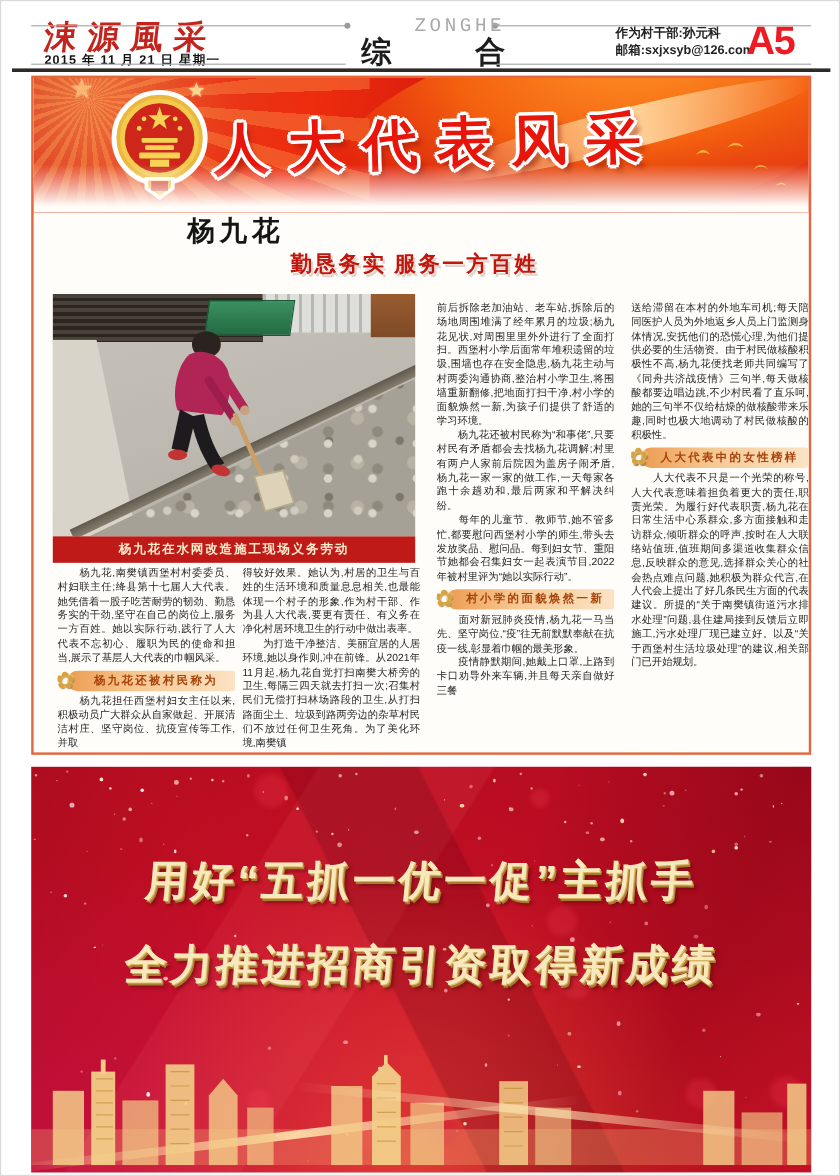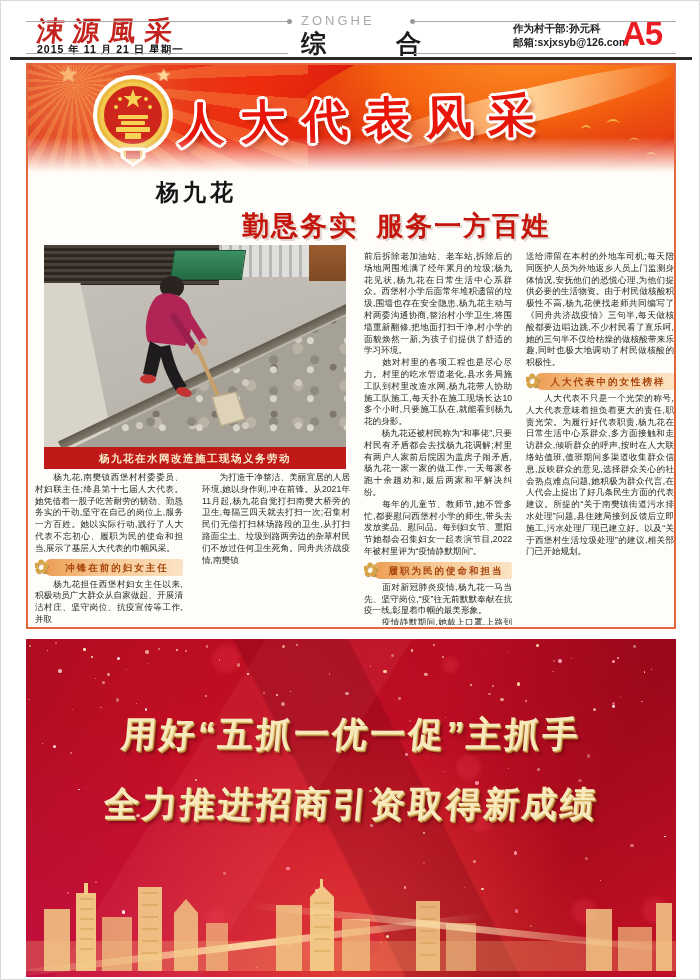--- a/index.html
+++ b/index.html
@@ -13,22 +13,22 @@
       font-size:27px; font-weight:900; color:#c3241d; letter-spacing:9px;
       transform:skewX(-6deg); white-space:nowrap; }
   .masthead-date { position:absolute; left:36px; top:42px; font-size:10.5px; font-weight:bold; color:#111; letter-spacing:1px; }
   .rule-thin { position:absolute; height:1px; background:#aaa; }
   .rule-top-left { left:25px; top:20px; width:262px; }
   .rule-top-right { left:413px; top:20px; width:262px; }
   .rule-bot-left { left:25px; top:52px; width:262px; }
   .rule-bot-right { left:413px; top:52px; width:262px; }
   .dot { position:absolute; width:5px; height:5px; border-radius:50%; background:#9a9a9a; top:18px; }
   .dot-left { left:286px; } .dot-right { left:409px; }
-  .section-pinyin { position:absolute; left:300px; top:12px; width:120px; display:flex; justify-content:flex-start;
-      font-family:Liberation Sans, sans-serif; font-size:13px; color:#a9a9a9; letter-spacing:3px; }
+  .section-pinyin { position:absolute; left:300px; top:12px; width:120px; display:flex; justify-content:flex-end;
+      font-family:Liberation Mono, monospace; font-size:16px; color:#a9a9a9; letter-spacing:3px; }
   .section-chars { position:absolute; left:300px; top:26px; width:120px; display:flex; justify-content:space-between;
       font-family:"Liberation Serif", serif; font-size:25px; font-weight:bold; color:#1c1c1c; }
   .editor-block { position:absolute; left:512px; top:20px; width:108px; font-size:10.5px; font-weight:bold; color:#222; line-height:14px; white-space:nowrap; }
   .page-no { position:absolute; left:621px; top:14px; font-size:33px; font-weight:900; color:#ec1c24; letter-spacing:-1px; }
   .rule-black { position:absolute; left:9px; top:56px; width:682px; height:3px; background:#2e2a28; }
 
   
   .article-box { position:absolute; left:25px; top:62px; width:650px; height:566px;
       border:2px solid #e4663c; background:#fffdf9; overflow:hidden; }
 
@@ -55,22 +55,22 @@
       transform:rotate(-1.5deg);
       text-shadow:-2px -2px 0 #fff, 2px -2px 0 #fff, -2px 2px 0 #fff, 2px 2px 0 #fff,
                   -3px 0 0 #fff, 3px 0 0 #fff, 0 -3px 0 #fff, 0 3px 0 #fff,
                   5px 6px 4px rgba(140,20,5,.5); }
   .emblem { position:absolute; left:64px; top:8px; }
   .banner-birds { position:absolute; left:548px; top:52px; }
 
   
   .author-name { position:absolute; left:128px; top:112px; font-family:"Liberation Serif", serif;
       font-size:23px; font-weight:900; color:#151515; letter-spacing:4px; }
-  .headline { position:absolute; left:214px; top:143px; font-family:Liberation Mono, monospace;
-      font-size:27px; font-weight:900; color:#c3150b; letter-spacing:2px; white-space:nowrap;
+  .headline { position:absolute; left:214px; top:143px; font-family:Liberation Serif, serif;
+      font-size:18px; font-weight:900; color:#c3150b; letter-spacing:2px; white-space:nowrap;
       text-shadow:2px 2px 0 rgba(190,160,150,.45); }
 
   
   .photo { position:absolute; left:16px; top:180px; width:302px; height:224px; background:#eee; }
   .ph-scene { position:absolute; left:0; top:0; width:302px; height:202px; overflow:hidden;
       background:linear-gradient(165deg,#c7c3bb 0%, #bdb9b1 55%, #b0aca3 100%); }
   .ph-wall-dark { position:absolute; left:0; top:0; width:175px; height:40px; background:#39322b;
       background-image:repeating-linear-gradient(#4a423a 0 3px, #2c2620 3px 6px); }
   .ph-fence { position:absolute; left:175px; top:0; width:90px; height:32px; background:#d3d4d0;
       background-image:repeating-linear-gradient(90deg, #b7b8b4 0 3px, #dedfdb 3px 10px); }
@@ -89,21 +89,21 @@
         radial-gradient(circle at 60% 70%, #8f8a7e 0 4px, transparent 5px),
         radial-gradient(circle at 80% 20%, #d1cbbe 0 3px, transparent 4px),
         radial-gradient(circle at 40% 80%, #b9b3a6 0 5px, transparent 6px),
         radial-gradient(circle at 90% 60%, #7c766b 0 3px, transparent 4px);
       background-size:37px 29px, 41px 31px, 53px 43px, 47px 37px, 59px 47px; }
   .photo-caption { position:absolute; left:0; bottom:0; width:302px; height:22px; background:#bf1a17;
       color:#f9eccb; font-size:10.5px; font-weight:bold; letter-spacing:1.5px; text-align:center; line-height:22px; }
 
   
   .article-column { position:absolute; overflow:hidden; }
-  .col-1 { left:7px;  top:407px; width:148px; height:152px; }
+  .col-1 { left:20px;  top:407px; width:148px; height:152px; }
   .col-2 { left:174px; top:407px; width:148px; height:152px; }
   .col-3 { left:336px; top:186px; width:148px; height:374px; }
   .col-4 { left:498px; top:186px; width:148px; height:374px; }
   .para { font-size:8.6px; line-height:11.8px; text-align:justify; color:#262626; }
   .sec-head { position:relative; height:17px; margin:4px 0 3px 8px;
       background:linear-gradient(90deg,#ec9c51,#f6c791 40%,#fbe3c4);
       border-radius:9px 3px 3px 9px; }
   .sec-head .flower { position:absolute; left:-10px; top:-4px; font-size:19px; color:#d8a23c;
       text-shadow:0 0 2px #fff, 1px 1px 1px #9c6b16; }
   .sec-head .sec-head-text { display:block; text-align:center; font-size:9.5px; font-weight:bold;
@@ -227,35 +227,35 @@
           <polygon points="168,152 192,147 201,174 177,181" fill="#ded3b8" stroke="#b8ab8d" stroke-width="1.5"></polygon>
         </svg>
       </div>
       <div class="photo-caption">杨九花在水网改造施工现场义务劳动</div>
     </div>
 
     <div class="article-column col-1">
         <div class="para">　　杨九花,南樊镇西堡村村委委员、村妇联主任;绛县第十七届人大代表。她凭借着一股子吃苦耐劳的韧劲、勤恳务实的干劲,坚守在自己的岗位上,服务一方百姓。她以实际行动,践行了人大代表不忘初心、履职为民的使命和担当,展示了基层人大代表的巾帼风采。</div>
         <div class="sec-head">
           <span class="flower">✿</span>
-          <span class="sec-head-text">冲锋在前的妇女主任</span>
+          <span class="sec-head-text">杨九花还被村民称为</span>
         </div>
         <div class="para">　　杨九花担任西堡村妇女主任以来,积极动员广大群众从自家做起、开展清洁村庄、坚守岗位、抗疫宣传等工作,并取</div>
       </div>
     <div class="article-column col-2">
-        <div class="para">　　为打造干净整洁、美丽宜居的人居环境,她以身作则,冲在前锋。从2021年11月起,杨九花自觉打扫南樊大桥旁的卫生,每隔三四天就去打扫一次;召集村民们无偿打扫林场路段的卫生,从打扫路面尘土、垃圾到路两旁边的杂草村民们不放过任何卫生死角。同舟共济战疫情,南樊镇</div>
+        <div class="para">得较好效果。她认为,村居的卫生与百姓的生活环境和质量息息相关,也最能体现一个村子的形象,作为村干部、作为县人大代表,要更有责任、有义务在净化村居环境卫生的行动中做出表率。</div>
+        <div class="para">　　为打造干净整洁、美丽宜居的人居环境,她以身作则,冲在前锋。从2021年11月起,杨九花自觉打扫南樊大桥旁的卫生,每隔三四天就去打扫一次;召集村民们无偿打扫林场路段的卫生,从打扫路面尘土、垃圾到路两旁边的杂草村民们不放过任何卫生死角。为了美化环境,南樊镇</div>
       </div>
     <div class="article-column col-3">
-        <div class="para">前后拆除老加油站、老车站,拆除后的场地周围堆满了经年累月的垃圾;杨九花见状,杨九花在日常生活中心系群众。西堡村小学后面常年堆积遗留的垃圾,围墙也存在安全隐患,杨九花主动与村两委沟通协商,整治村小学卫生,将围墙重新翻修,把地面打扫干净,村小学的面貌焕然一新,为孩子们提供了舒适的学习环境。</div>
-        <div class="para">　　她对村里的各项工程也是尽心尽力。村里的吃水管道老化,县水务局施工队到村里改造水网,杨九花带人协助施工队施工,每天扑在施工现场长达10多个小时,只要施工队在,就能看到杨九花的身影。</div>
+        <div class="para">前后拆除老加油站、老车站,拆除后的场地周围堆满了经年累月的垃圾;杨九花见状,对周围里里外外进行了全面打扫。西堡村小学后面常年堆积遗留的垃圾,围墙也存在安全隐患,杨九花主动与村两委沟通协商,整治村小学卫生,将围墙重新翻修,把地面打扫干净,村小学的面貌焕然一新,为孩子们提供了舒适的学习环境。</div>
         <div class="para">　　杨九花还被村民称为“和事佬”,只要村民有矛盾都会去找杨九花调解;村里有两户人家前后院因为盖房子闹矛盾,杨九花一家一家的做工作,一天每家各跑十余趟劝和,最后两家和平解决纠纷。</div>
-        <div class="para">　　每年的儿童节、教师节,她不管多忙,都要慰问西堡村小学的师生,带头去发放奖品、慰问品。每到妇女节、重阳节她都会召集妇女一起表演节目,2022年被村里评为“疫情静默期间”。</div>
+        <div class="para">　　每年的儿童节、教师节,她不管多忙,都要慰问西堡村小学的师生,带头去发放奖品、慰问品。每到妇女节、重阳节她都会召集妇女一起表演节目,2022年被村里评为“她以实际行动”。</div>
         <div class="sec-head">
           <span class="flower">✿</span>
-          <span class="sec-head-text">履职为民的使命和担当</span>
+          <span class="sec-head-text">村小学的面貌焕然一新</span>
         </div>
         <div class="para">　　面对新冠肺炎疫情,杨九花一马当先、坚守岗位,“疫”往无前默默奉献在抗疫一线,彰显着巾帼的最美形象。</div>
         <div class="para">　　疫情静默期间,她戴上口罩,上路到卡口劝导外来车辆,并且每天亲自做好三餐</div>
       </div>
     <div class="article-column col-4">
         <div class="para">送给滞留在本村的外地车司机;每天陪同医护人员为外地返乡人员上门监测身体情况,安抚他们的恐慌心理,为他们提供必要的生活物资。由于村民做核酸积极性不高,杨九花便找老师共同编写了《同舟共济战疫情》三句半,每天做核酸都要边唱边跳,不少村民看了直乐呵,她的三句半不仅给枯燥的做核酸带来乐趣,同时也极大地调动了村民做核酸的积极性。</div>
         <div class="sec-head">
           <span class="flower">✿</span>
           <span class="sec-head-text">人大代表中的女性榜样</span>
         </div>

